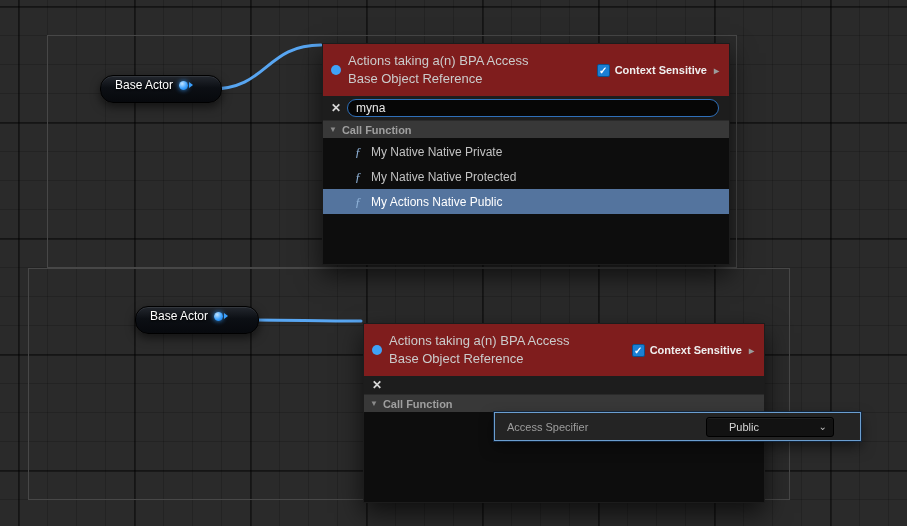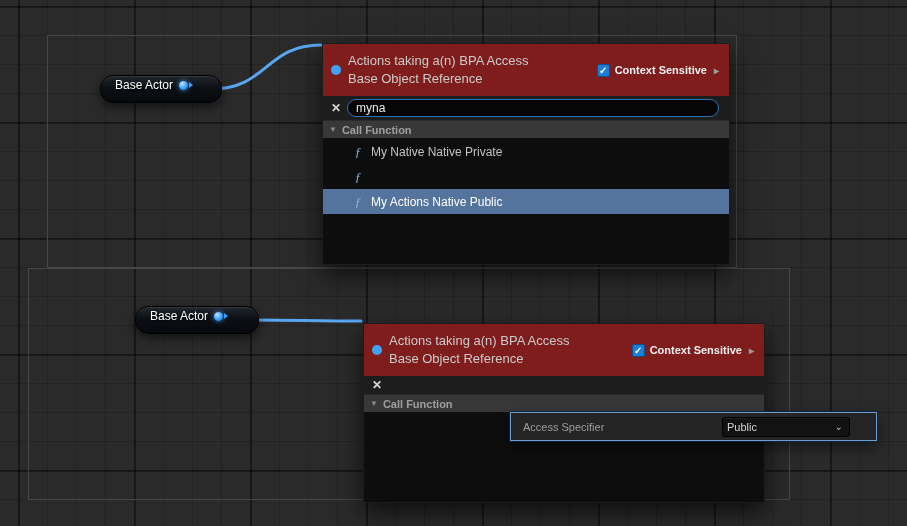--- a/index.html
+++ b/index.html
@@ -81,30 +81,30 @@
   }
   .cat-tri { font-size:8px; color:#8a8a8a; }
 
   .items { flex:1; background:#0d0d0d; padding-top:1px; }
   .item { height:25px; display:flex; align-items:center; gap:8px; padding-left:30px; color:#c2c2c2; font-size:12px; }
   .item.selected { background:#54749e; color:#fff; }
   .f-icon { color:#8fb2d8; font-style:italic; font-family:"Liberation Serif", serif; font-size:13px; width:10px; text-align:center; flex:none; }
   .diamond-icon { width:7px; height:7px; border:2px solid #55aef5; background:#0c0f13; transform:rotate(45deg); margin:0 3px 0 1px; flex:none; }
 
   .tooltip {
-    position:absolute; left:510px; top:412px; width:367px; height:29px; z-index:5;
+    position:absolute; left:494px; top:412px; width:367px; height:29px; z-index:5;
     background:#242424; border:1px solid #6b9ecf;
     box-shadow:0 0 0 1px rgba(15,35,60,0.9), 0 6px 14px rgba(0,0,0,0.5);
     display:flex; align-items:center; justify-content:space-between;
     padding:0 26px 0 12px;
   }
   .tooltip-label { color:#9d9d9d; font-size:11px; }
   .dropdown {
     width:128px; height:20px; background:#121212; border:1px solid #000; border-radius:3px;
-    display:flex; align-items:center; justify-content:space-between; padding:0 6px 0 4px;
+    display:flex; align-items:center; justify-content:space-between; padding:0 6px 0 22px;
     color:#d6d6d6; font-size:11px; box-shadow:inset 0 1px 0 rgba(255,255,255,0.06);
   }
   .dd-chevron { color:#bdbdbd; font-size:10px; line-height:1; }
 </style>
 </head>
 <body>
 
 <div class="canvas">
 
   <div class="region region-a"></div>
@@ -152,20 +152,21 @@
       <span class="cat-tri">▼</span>
       <span>Call Function</span>
     </div>
     <div class="items">
       <div class="item">
         <span class="f-icon">ƒ</span>
         <span>My Native Native Private</span>
       </div>
       <div class="item">
         <span class="f-icon">ƒ</span>
+        <span>My Native Native Protected</span>
       </div>
       <div class="item selected">
         <span class="f-icon">ƒ</span>
         <span>My Actions Native Public</span>
       </div>
     </div>
   </div>
 
   <div class="menu" style="left:363px; top:323px; width:402px; height:180px;">
     <div class="menu-header">

